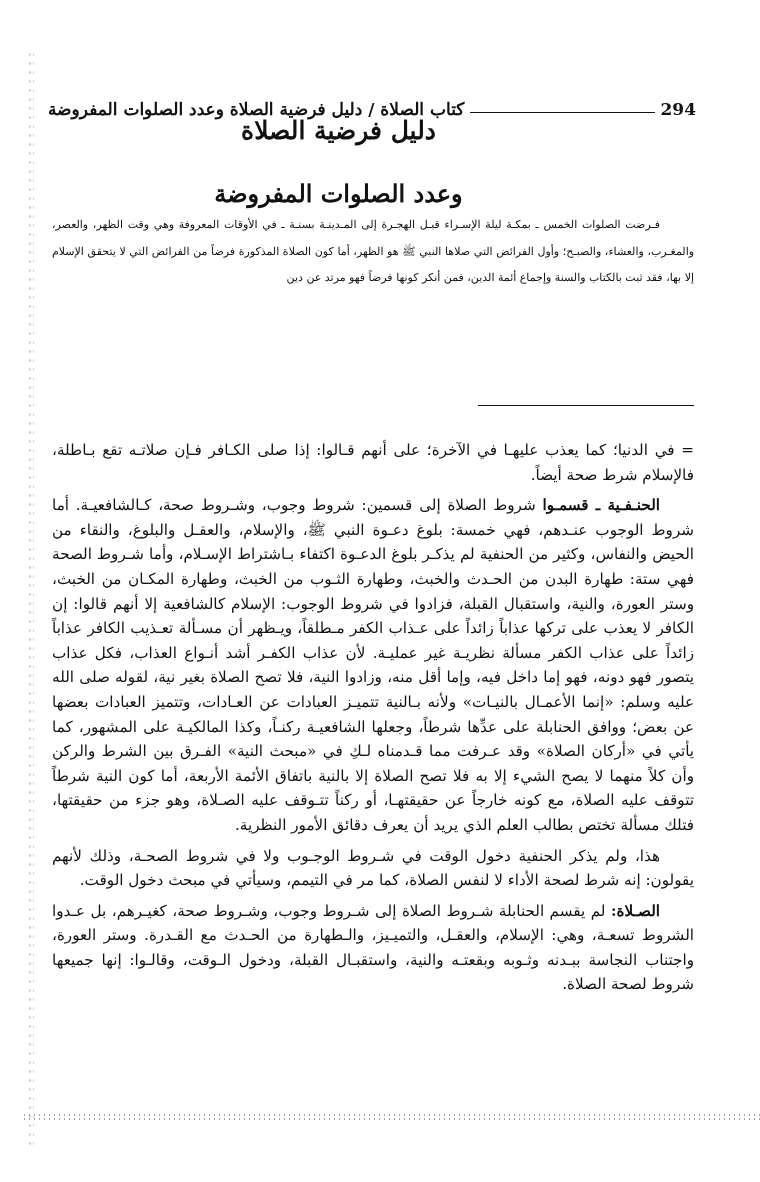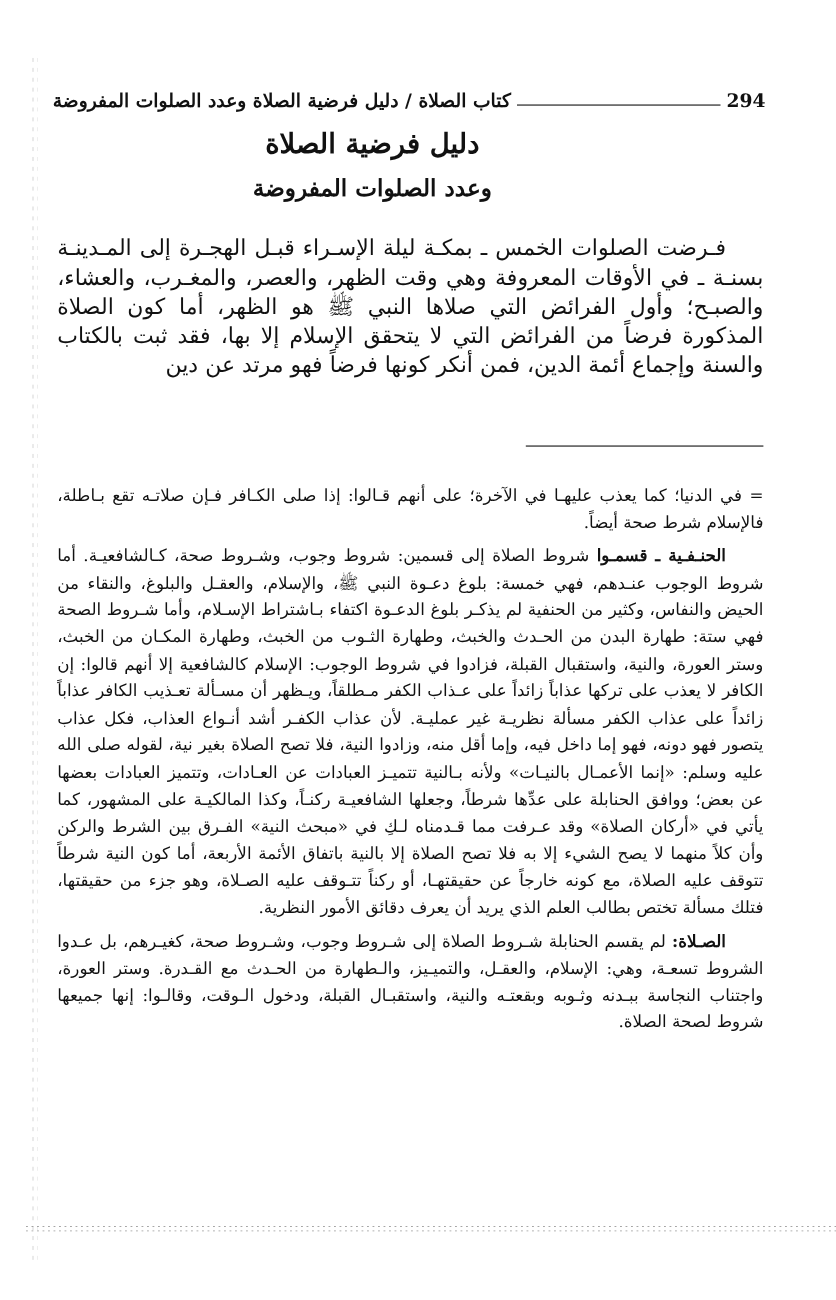--- a/index.html
+++ b/index.html
@@ -12,41 +12,41 @@
       position: absolute; left: 28px; top: 50px; width: 6px; height: 1100px;
       background-image: radial-gradient(#b9b9b9 0.6px, transparent 0.8px);
       background-size: 4px 9px; opacity: 0.7;
     }
     .page-edge-bottom {
       position: absolute; left: 22px; top: 1113px; width: 738px; height: 8px;
       background-image: radial-gradient(#8e8e8e 0.7px, transparent 0.9px);
       background-size: 5px 4px; opacity: 0.8;
     }
     .header {
-      position: absolute; top: 76px; left: 48px; width: 648px; height: 26px;
+      position: absolute; top: 93px; left: 48px; width: 648px; height: 26px;
       display: flex; flex-direction: row-reverse; align-items: flex-end;
       direction: rtl;
     }
     .header .running-title {
       font-weight: bold; font-size: 17px; white-space: nowrap;
     }
     .header .rule {
       flex: 1; border-bottom: 1.5px solid #111; margin: 0 6px 6px 6px; height: 0;
     }
     .header .page-num { font-weight: bold; font-size: 17px; white-space: nowrap; }
     .title-1, .title-2 {
       position: absolute; left: 0; width: 677px; text-align: center;
       font-weight: bold; direction: rtl;
     }
     .title-1 { top: 116px; font-size: 25px; }
-    .title-2 { top: 158px; font-size: 21px; }
+    .title-2 { top: 179px; font-size: 24px; }
     .main-text {
       position: absolute; top: 212px; left: 52px; width: 642px;
       direction: rtl; text-align: justify; text-align-last: right;
-      font-size: 20px; line-height: 26.5px;
+      font-size: 11px; line-height: 26.5px;
     }
     .main-text p { margin: 0; text-indent: 34px; }
     .footnote-rule {
       position: absolute; top: 405px; left: 478px; width: 216px;
       border-top: 1.5px solid #111;
     }
     .footnotes {
       position: absolute; top: 438px; left: 52px; width: 642px;
       direction: rtl; text-align: justify; text-align-last: right;
       font-size: 15.2px; line-height: 24.6px;
@@ -73,14 +73,15 @@
 
 <div class="main-text">
   <p>فـرضت الصلوات الخمس ـ بمكـة ليلة الإسـراء قبـل الهجـرة إلى المـدينـة بسنـة ـ في الأوقات المعروفة وهي وقت الظهر، والعصر، والمغـرب، والعشاء، والصبـح؛ وأول الفرائض التي صلاها النبي ﷺ هو الظهر، أما كون الصلاة المذكورة فرضاً من الفرائض التي لا يتحقق الإسلام إلا بها، فقد ثبت بالكتاب والسنة وإجماع أئمة الدين، فمن أنكر كونها فرضاً فهو مرتد عن دين</p>
 </div>
 
 <div class="footnote-rule"></div>
 
 <div class="footnotes">
   <p class="cont">= في الدنيا؛ كما يعذب عليهـا في الآخرة؛ على أنهم قـالوا: إذا صلى الكـافر فـإن صلاتـه تقع بـاطلة، فالإسلام شرط صحة أيضاً.</p>
   <p class="indent"><b>الحنـفـية ـ قسمـوا</b> <span>شروط الصلاة إلى قسمين: شروط وجوب، وشـروط صحة، كـالشافعيـة. أما شروط الوجوب عنـدهم، فهي خمسة: بلوغ دعـوة النبي ﷺ، والإسلام، والعقـل والبلوغ، والنقاء من الحيض والنفاس، وكثير من الحنفية لم يذكـر بلوغ الدعـوة اكتفاء بـاشتراط الإسـلام، وأما شـروط الصحة فهي ستة: طهارة البدن من الحـدث والخبث، وطهارة الثـوب من الخبث، وطهارة المكـان من الخبث، وستر العورة، والنية، واستقبال القبلة، فزادوا في شروط الوجوب: الإسلام كالشافعية إلا أنهم قالوا: إن الكافر لا يعذب على تركها عذاباً زائداً على عـذاب الكفر مـطلقاً، ويـظهر أن مسـألة تعـذيب الكافر عذاباً زائداً على عذاب الكفر مسألة نظريـة غير عمليـة. لأن عذاب الكفـر أشد أنـواع العذاب، فكل عذاب يتصور فهو دونه، فهو إما داخل فيه، وإما أقل منه، وزادوا النية، فلا تصح الصلاة بغير نية، لقوله صلى الله عليه وسلم: «إنما الأعمـال بالنيـات» ولأنه بـالنية تتميـز العبادات عن العـادات، وتتميز العبادات بعضها عن بعض؛ ووافق الحنابلة على عدِّها شرطاً، وجعلها الشافعيـة ركنـاً، وكذا المالكيـة على المشهور، كما يأتي في «أركان الصلاة» وقد عـرفت مما قـدمناه لـكِ في «مبحث النية» الفـرق بين الشرط والركن وأن كلاً منهما لا يصح الشيء إلا به فلا تصح الصلاة إلا بالنية باتفاق الأئمة الأربعة، أما كون النية شرطاً تتوقف عليه الصلاة، مع كونه خارجاً عن حقيقتهـا، أو ركناً تتـوقف عليه الصـلاة، وهو جزء من حقيقتها، فتلك مسألة تختص بطالب العلم الذي يريد أن يعرف دقائق الأمور النظرية.</span></p>
+  <p class="indent">هذا، ولم يذكر الحنفية دخول الوقت في شـروط الوجـوب ولا في شروط الصحـة، وذلك لأنهم يقولون: إنه شرط لصحة الأداء لا لنفس الصلاة، كما مر في التيمم، وسيأتي في مبحث دخول الوقت.</p>
   <p class="indent"><b>الصـلاة:</b> <span>لم يقسم الحنابلة شـروط الصلاة إلى شـروط وجوب، وشـروط صحة، كغيـرهم، بل عـدوا الشروط تسعـة، وهي: الإسلام، والعقـل، والتميـيز، والـطهارة من الحـدث مع القـدرة. وستر العورة، واجتناب النجاسة ببـدنه وثـوبه وبقعتـه والنية، واستقبـال القبلة، ودخول الـوقت، وقالـوا: إنها جميعها شروط لصحة الصلاة.</span></p>
 </div>
 
 </body></html>

